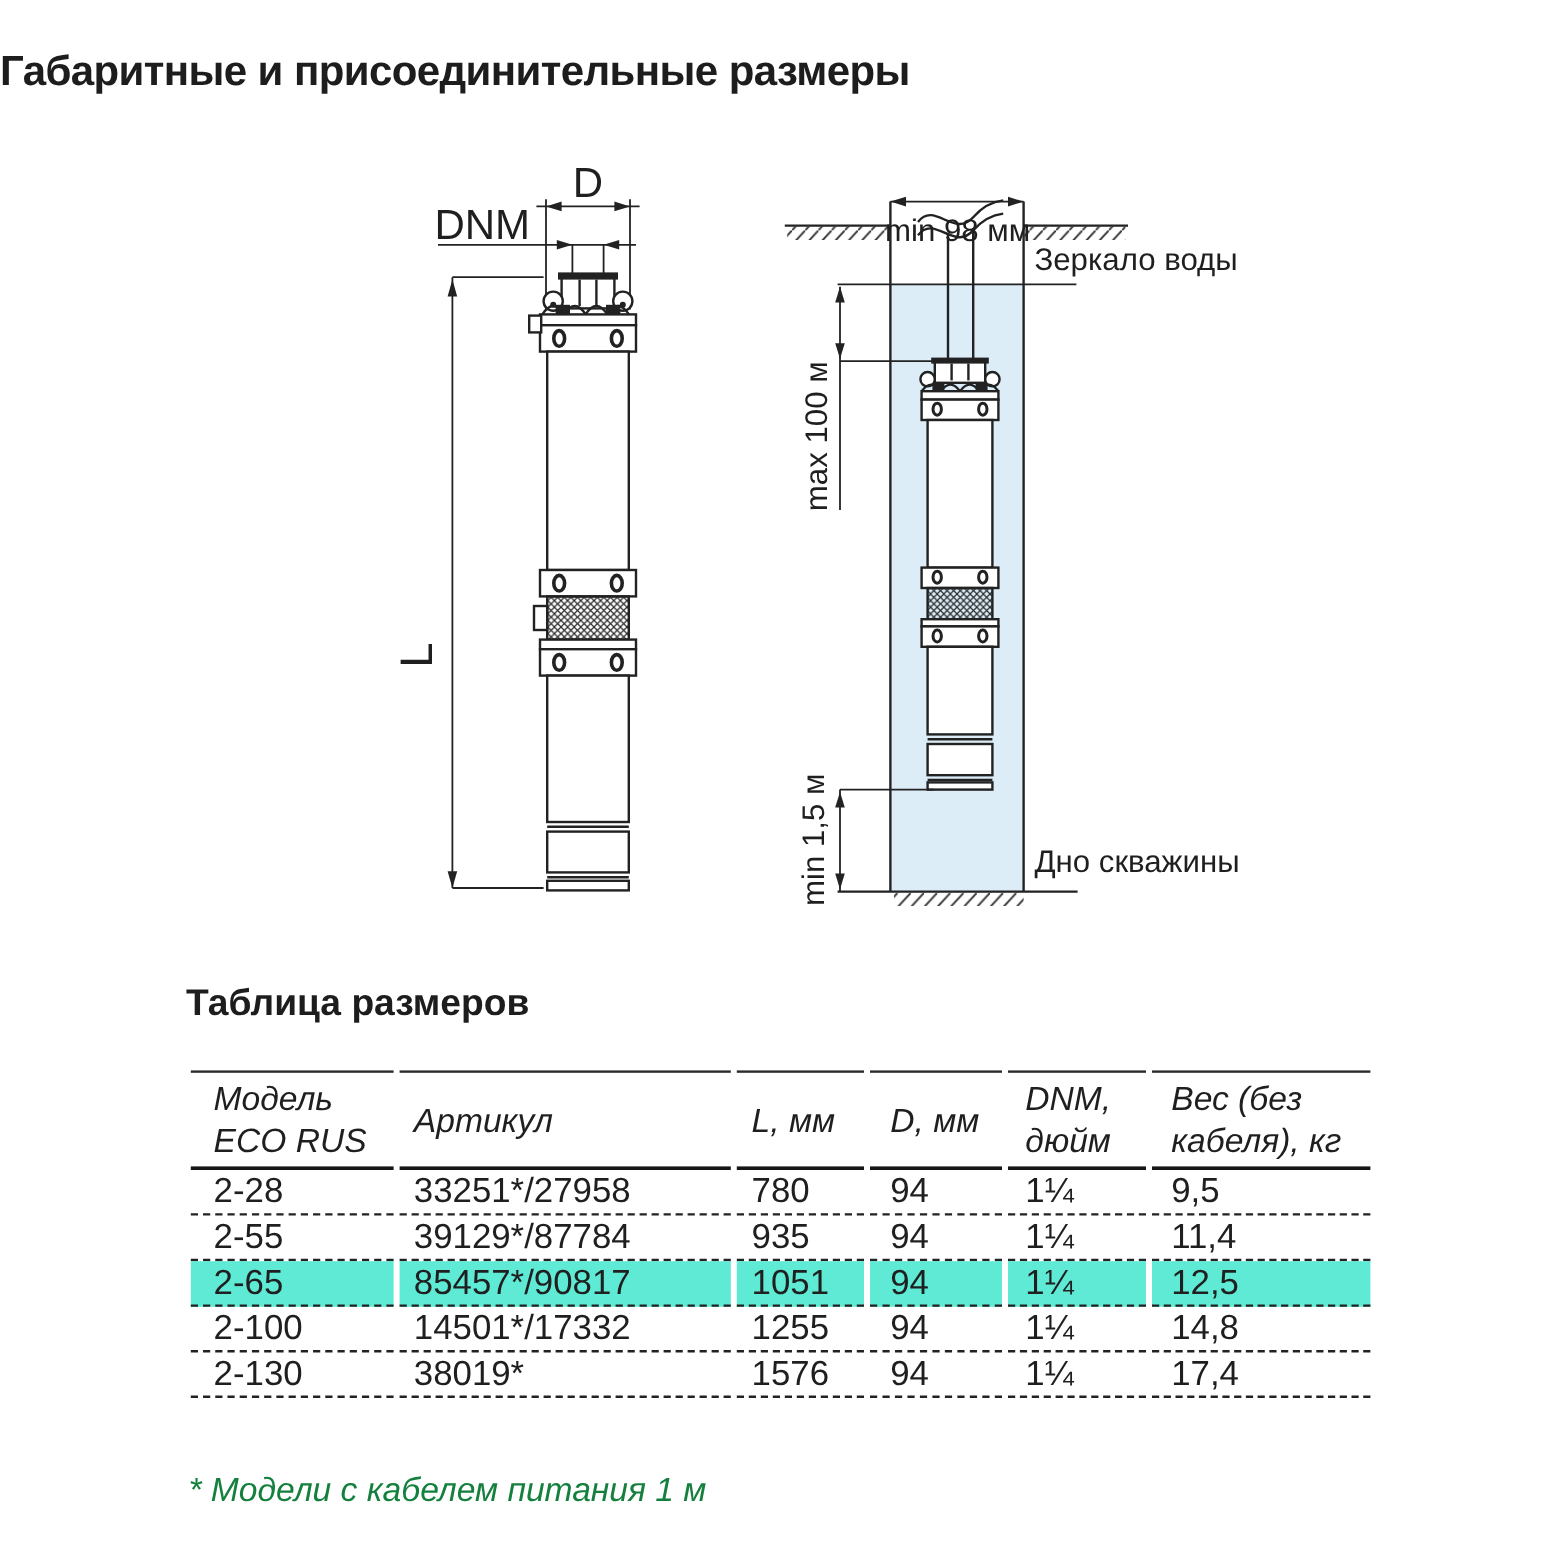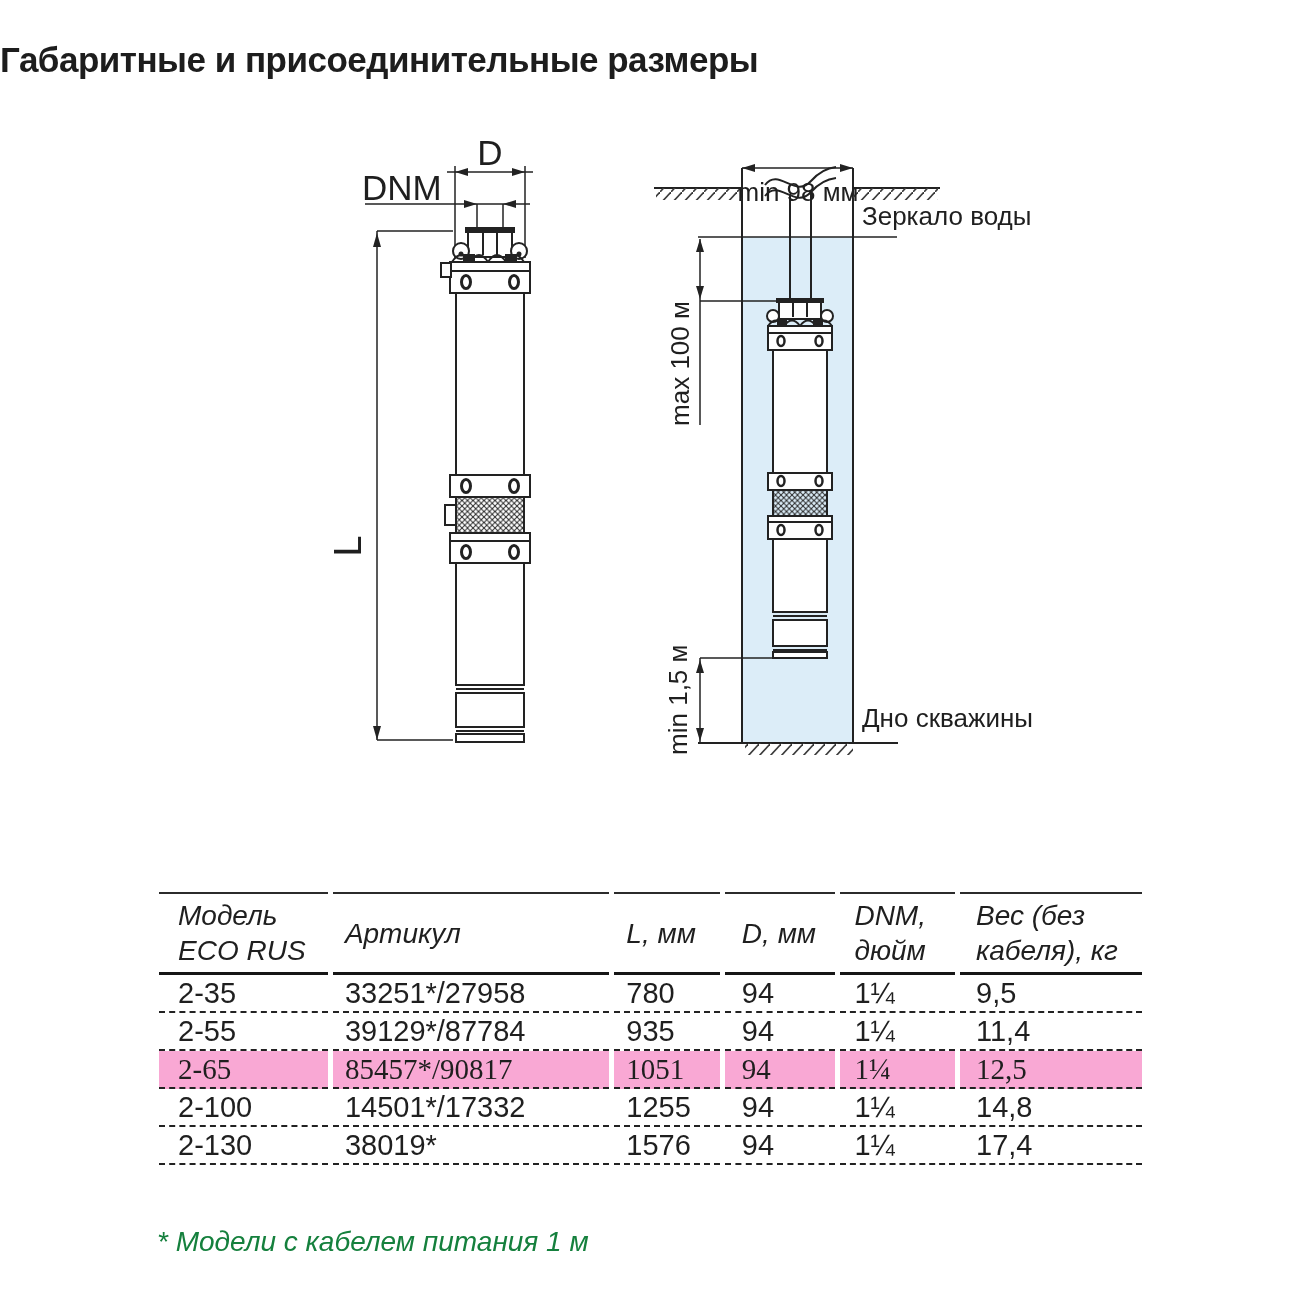--- a/index.html
+++ b/index.html
@@ -218,20 +218,21 @@
     <div class="dlabel d-label">D</div>
     <div class="dlabel dnm-label">DNM</div>
     <div class="dlabel vlabel l-label">L</div>
     <div class="slabel min98-label">min 98 мм</div>
     <div class="slabel water-label">Зеркало воды</div>
     <div class="slabel vlabel max100-label">max 100 м</div>
     <div class="slabel vlabel min15-label">min 1,5 м</div>
     <div class="slabel bottom-label">Дно скважины</div>
   </div>
 
+  <h2 class="table-title">Таблица размеров</h2>
 
   <table class="dims">
     <colgroup>
       <col style="width:168px">
         <col style="width:275px">
         <col style="width:105px">
       <col style="width:110px">
         <col style="width:114px">
         <col style="width:181px">
     </colgroup>
@@ -258,36 +259,36 @@
             <span>дюйм</span>
           </th>
         <th>
             <span>Вес (без</span>
             <span>кабеля), кг</span>
           </th>
       </tr>
     </thead>
     <tbody>
       <tr>
-        <td>2-35</td>
+        <td>2-28</td>
         <td>33251*/27958</td>
         <td>780</td>
         <td>94</td>
         <td>1¼</td>
         <td>9,5</td>
       </tr>
       <tr>
         <td>2-55</td>
         <td>39129*/87784</td>
         <td>935</td>
         <td>94</td>
         <td>1¼</td>
         <td>11,4</td>
       </tr>
-      <tr style="background: #f9a8d4; font-family: Liberation Serif, serif;">
+      <tr style="background: #5eead4;">
         <td>2-65</td>
         <td>85457*/90817</td>
         <td>1051</td>
         <td>94</td>
         <td>1¼</td>
         <td>12,5</td>
       </tr>
       <tr>
         <td>2-100</td>
         <td>14501*/17332</td>

